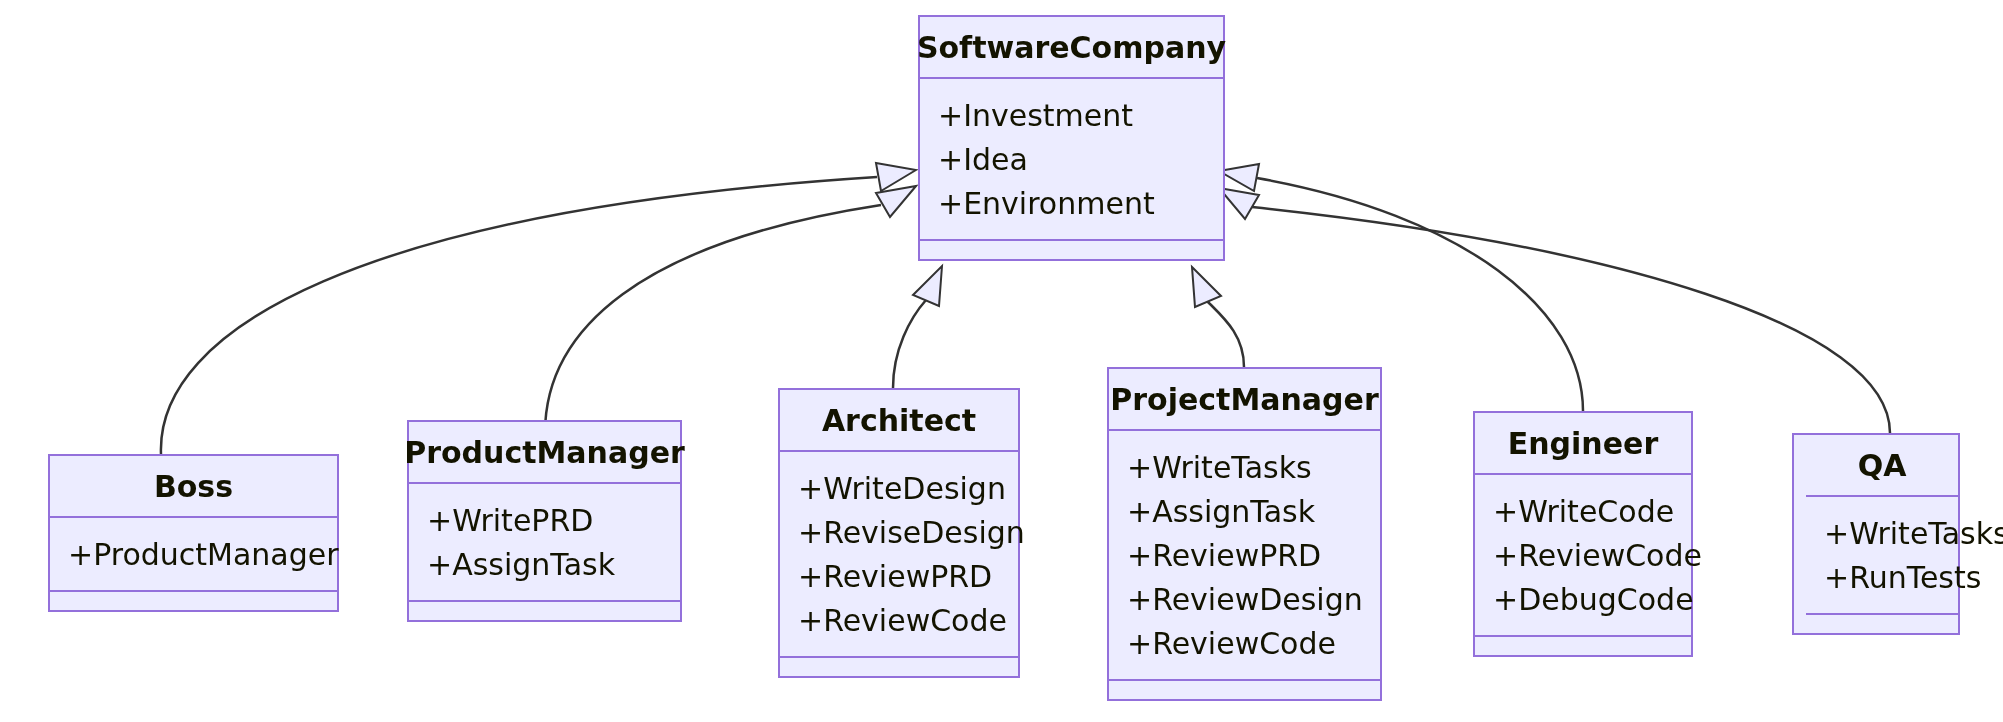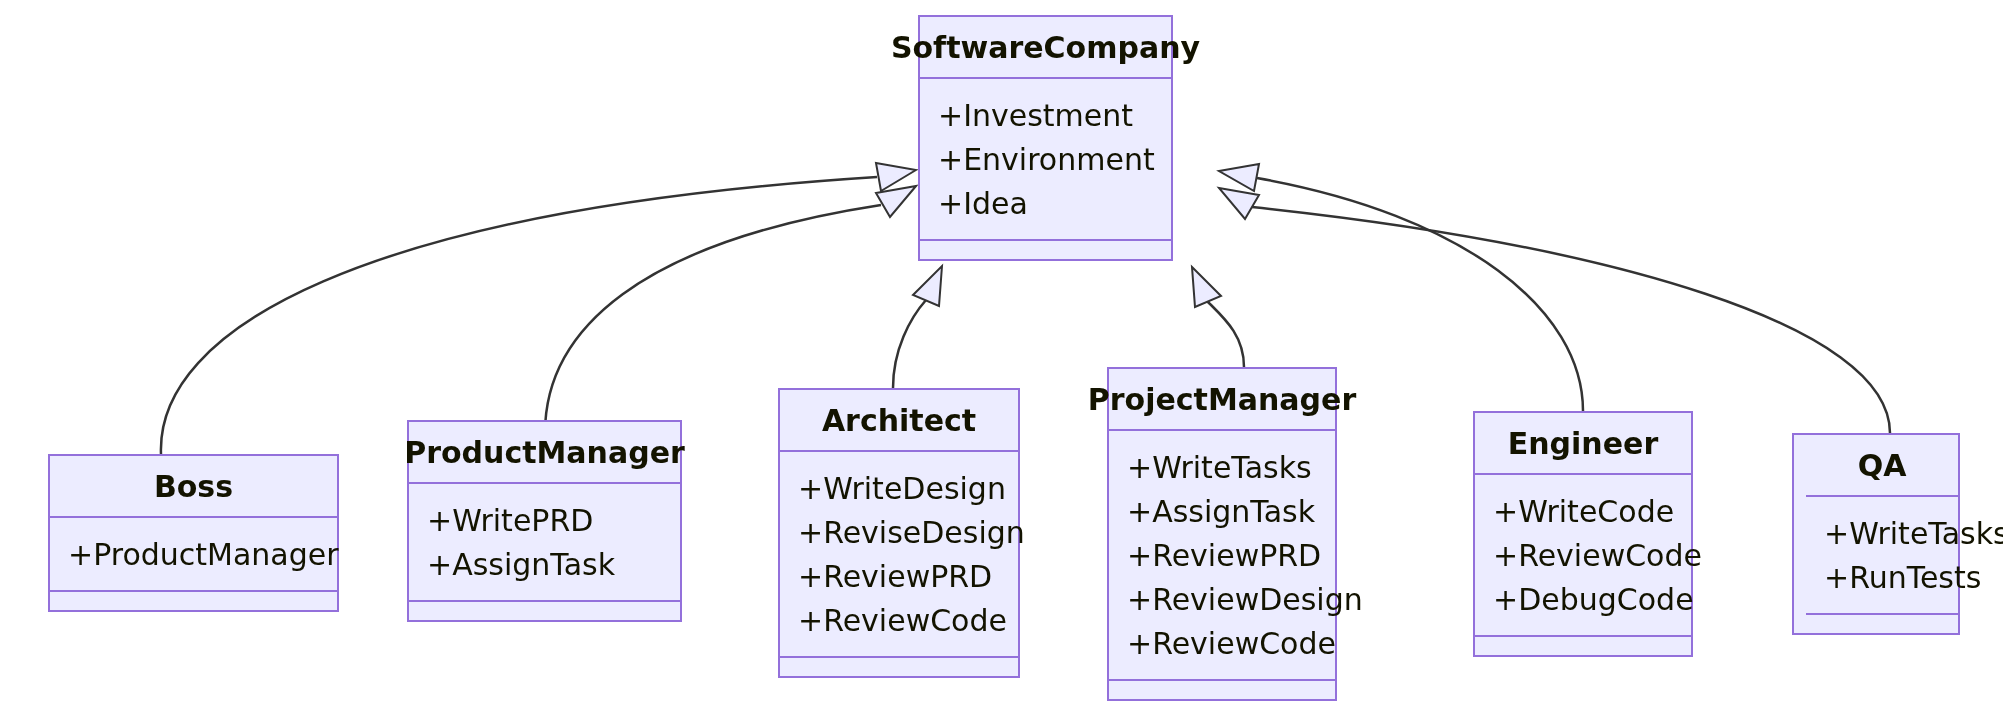--- a/index.html
+++ b/index.html
@@ -80,26 +80,26 @@
     <path d="M 1244,367 C 1244,335 1224,318 1207,301"></path>
     <polygon points="1192,267 1221,296 1195,307"></polygon>
 
     <path d="M 1583,411 C 1583,310 1465,215 1257,178"></path>
     <polygon points="1219,171 1259,164 1254,191"></polygon>
 
     <path d="M 1890,433 C 1890,325 1610,245 1252,207"></path>
     <polygon points="1219,188 1259,195 1245,219"></polygon>
   </svg>
 
-  <div class="class-node" style="left:918px; top:15px; width:255px;">
+  <div class="class-node" style="left:918px; top:15px; width:307px;">
     <div class="class-title">SoftwareCompany</div>
     <div class="class-members">
       <div>+Investment</div>
+      <div>+Idea</div>
       <div>+Environment</div>
-      <div>+Idea</div>
     </div>
     <div class="class-methods"></div>
   </div>
 
   <div class="class-node" style="left:16px; top:454px; width:291px;margin-left:32px;">
     <div class="class-title">Boss</div>
     <div class="class-members">
       <div>+ProductManager</div>
     </div>
     <div class="class-methods"></div>
@@ -118,21 +118,21 @@
     <div class="class-title">Architect</div>
     <div class="class-members">
       <div>+WriteDesign</div>
       <div>+ReviseDesign</div>
       <div>+ReviewPRD</div>
       <div>+ReviewCode</div>
     </div>
     <div class="class-methods"></div>
   </div>
 
-  <div class="class-node" style="left:1107px; top:367px; width:230px;">
+  <div class="class-node" style="left:1107px; top:367px; width:275px;">
     <div class="class-title">ProjectManager</div>
     <div class="class-members">
       <div>+WriteTasks</div>
       <div>+AssignTask</div>
       <div>+ReviewPRD</div>
       <div>+ReviewDesign</div>
       <div>+ReviewCode</div>
     </div>
     <div class="class-methods"></div>
   </div>

